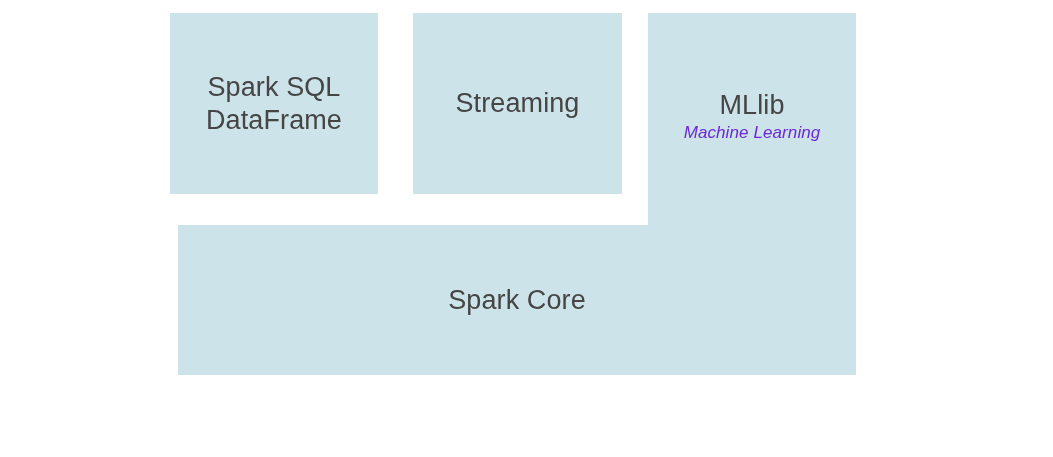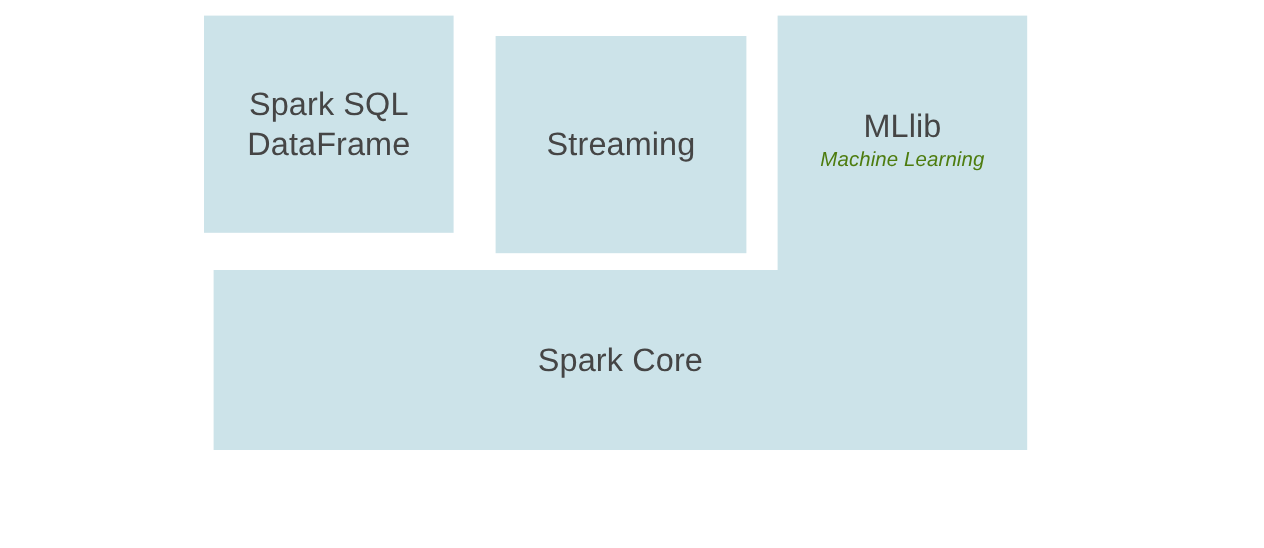--- a/index.html
+++ b/index.html
@@ -42,36 +42,36 @@
     font-weight: 400;
     color: #454545;
     letter-spacing: 0.1px;
     white-space: pre-line;
   }
 
   .box-subtitle {
     font-size: 17px;
     font-style: italic;
     font-weight: 400;
-    color: #4d7c0f;
+    color: #6d28d9;
     margin-top: 1px;
     letter-spacing: 0.1px;
   }
 
   
   #box-spark-sql {
     left: 170px;
     top: 13px;
     width: 208px;
     height: 181px;
     text-align: center;
   }
   #box-streaming {
     left: 413px;
-    top: 30px;
+    top: 13px;
     width: 209px;
     height: 181px;
   }
   #box-mllib {
     left: 648px;
     top: 13px;
     width: 208px;
     height: 212px;
   }
 

